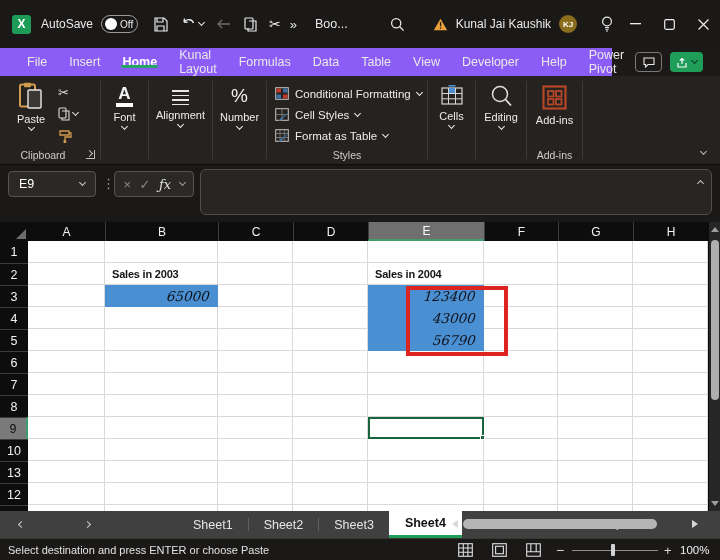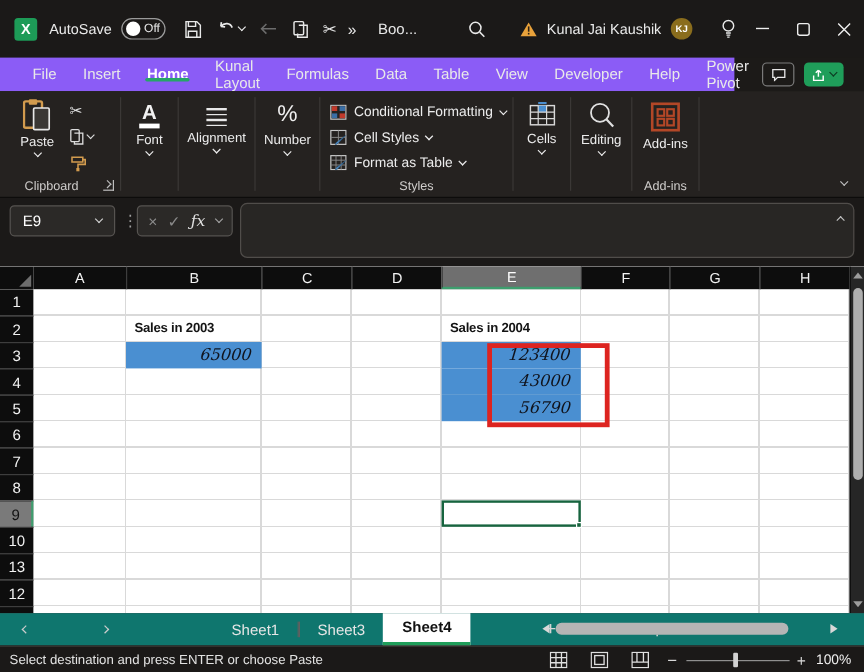--- a/index.html
+++ b/index.html
@@ -120,21 +120,21 @@
   .red-box { position:absolute; left:406px; top:64px; width:102px; height:70px; border:4px solid #dd2420; }
   .sel-box { position:absolute; left:368px; top:195px; width:116px; height:22px; border:2px solid #17643f; }
   .sel-handle { position:absolute; right:-3px; bottom:-3px; width:5px; height:5px; background:#17643f; border:1px solid #fff; }
   .v-scroll { position:absolute; right:0; top:0; width:12px; height:289px; background:#262626; border-left:1px solid #0a0a0a; }
   .v-thumb { position:absolute; left:2px; top:18px; width:8px; height:160px; background:#aeaeae; border-radius:4px; }
   .tri { width:0; height:0; position:absolute; left:2px; }
   .tri.up { top:5px; border-left:4px solid transparent; border-right:4px solid transparent; border-bottom:5px solid #9d9d9d; }
   .tri.down { bottom:5px; border-left:4px solid transparent; border-right:4px solid transparent; border-top:5px solid #9d9d9d; }
 
   
-  .tabbar { position:absolute; top:511px; left:0; width:720px; height:27px; background:#0f766e; display:flex; align-items:stretch;gap:36px; }
+  .tabbar { position:absolute; top:511px; left:0; width:720px; height:27px; background:#404040; display:flex; align-items:stretch;gap:36px; }
   .tab-nav { width:30px; display:flex; align-items:center; justify-content:center; color:#cdcdcd; }
   .tab-nav:first-child { margin-left:6px; }
   .sheet-tabs { display:flex; align-items:stretch; margin-left:40px; }
   .sheet-tab { padding:0 15px; display:flex; align-items:center; color:#e6e6e6; font-size:12.5px; }
   .tab-sep { width:1px; height:13px; background:#606060; align-self:center; }
   .sheet-tab.active { background:#fff; color:#111; font-weight:bold; border-bottom:3px solid #1f9e5a; padding:0 16px; }
   .new-sheet { margin-left:26px; display:flex; align-items:center; color:#d5d5d5; font-size:16px; }
   .tab-more { margin-left:42px; display:flex; align-items:center; color:#d5d5d5; font-size:12px; }
   .h-left { position:absolute; left:452px; top:9px; width:0; height:0;
             border-top:4.5px solid transparent; border-bottom:4.5px solid transparent; border-right:6px solid #d8d8d8; }
@@ -499,20 +499,21 @@
   <div class="tabbar">
     <div class="tab-nav">
         <span class="chv left"></span>
       </div>
     <div class="tab-nav">
         <span class="chv right"></span>
       </div>
     <div class="sheet-tabs">
       <div class="sheet-tab">Sheet1</div>
       <div class="tab-sep"></div>
+      <div class="sheet-tab">Sheet2</div>
       <div class="tab-sep"></div>
       <div class="sheet-tab">Sheet3</div>
       <div class="sheet-tab active">Sheet4</div>
     </div>
     <div class="new-sheet">
         <span>+</span>
       </div>
     <div class="tab-more">
         <span>⋮</span>
       </div>

